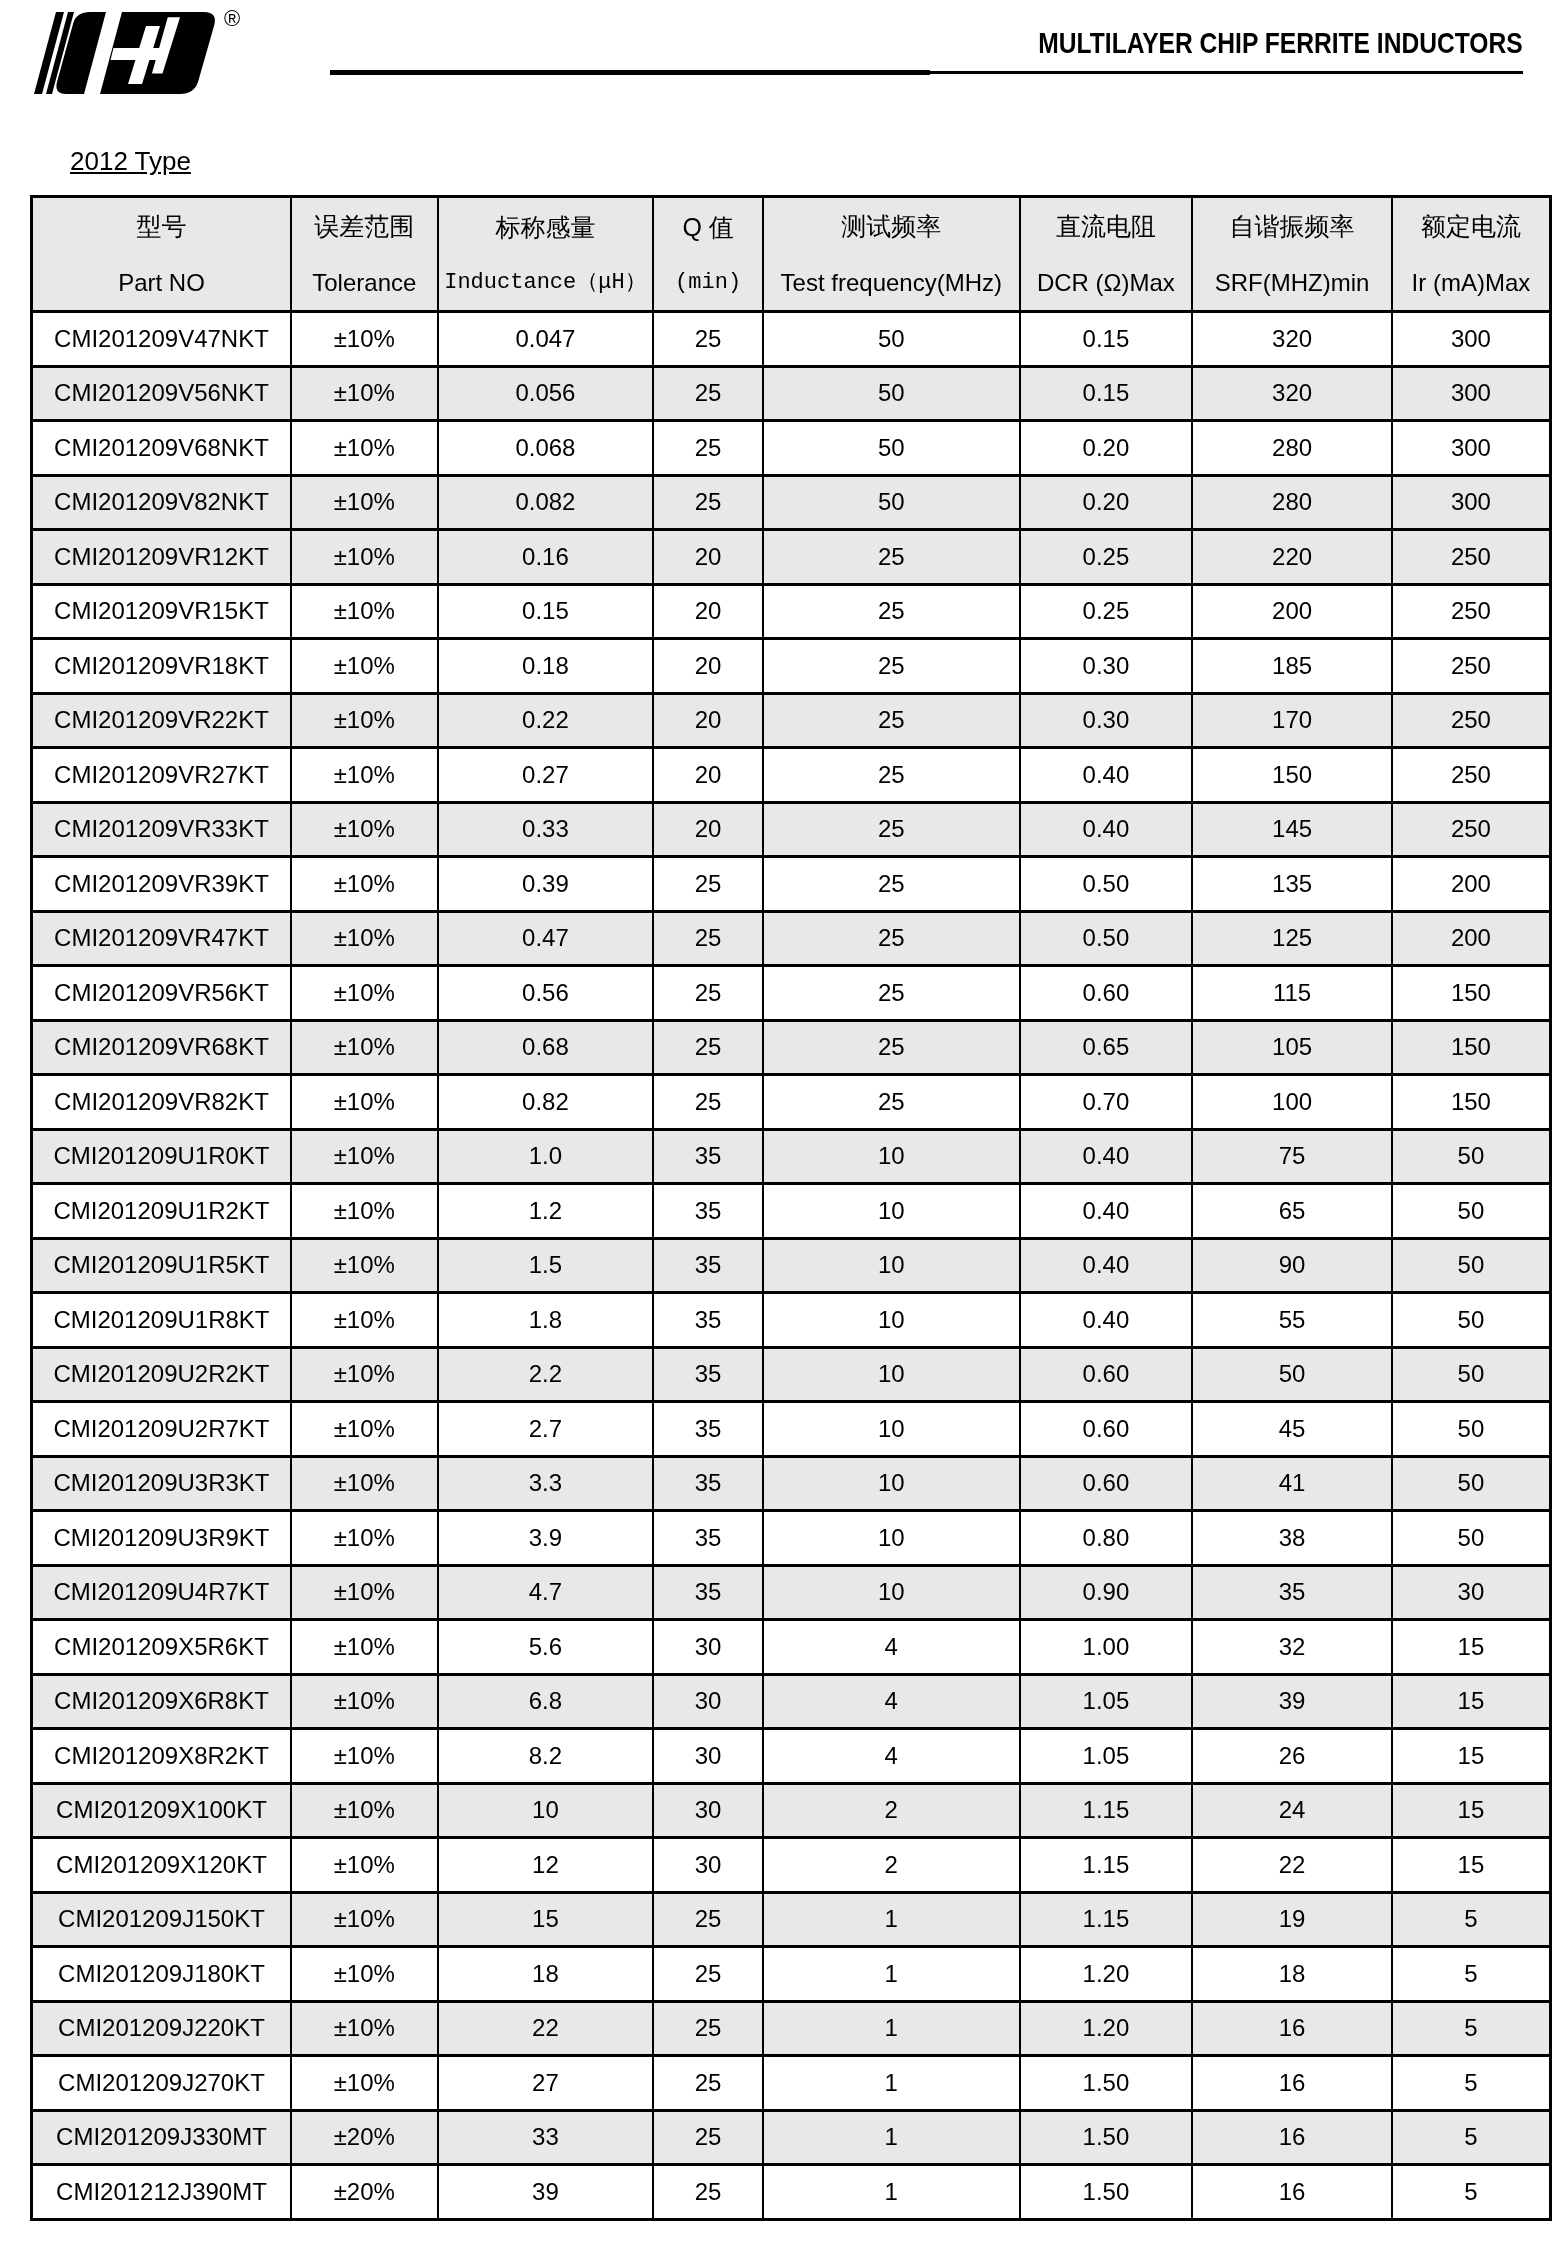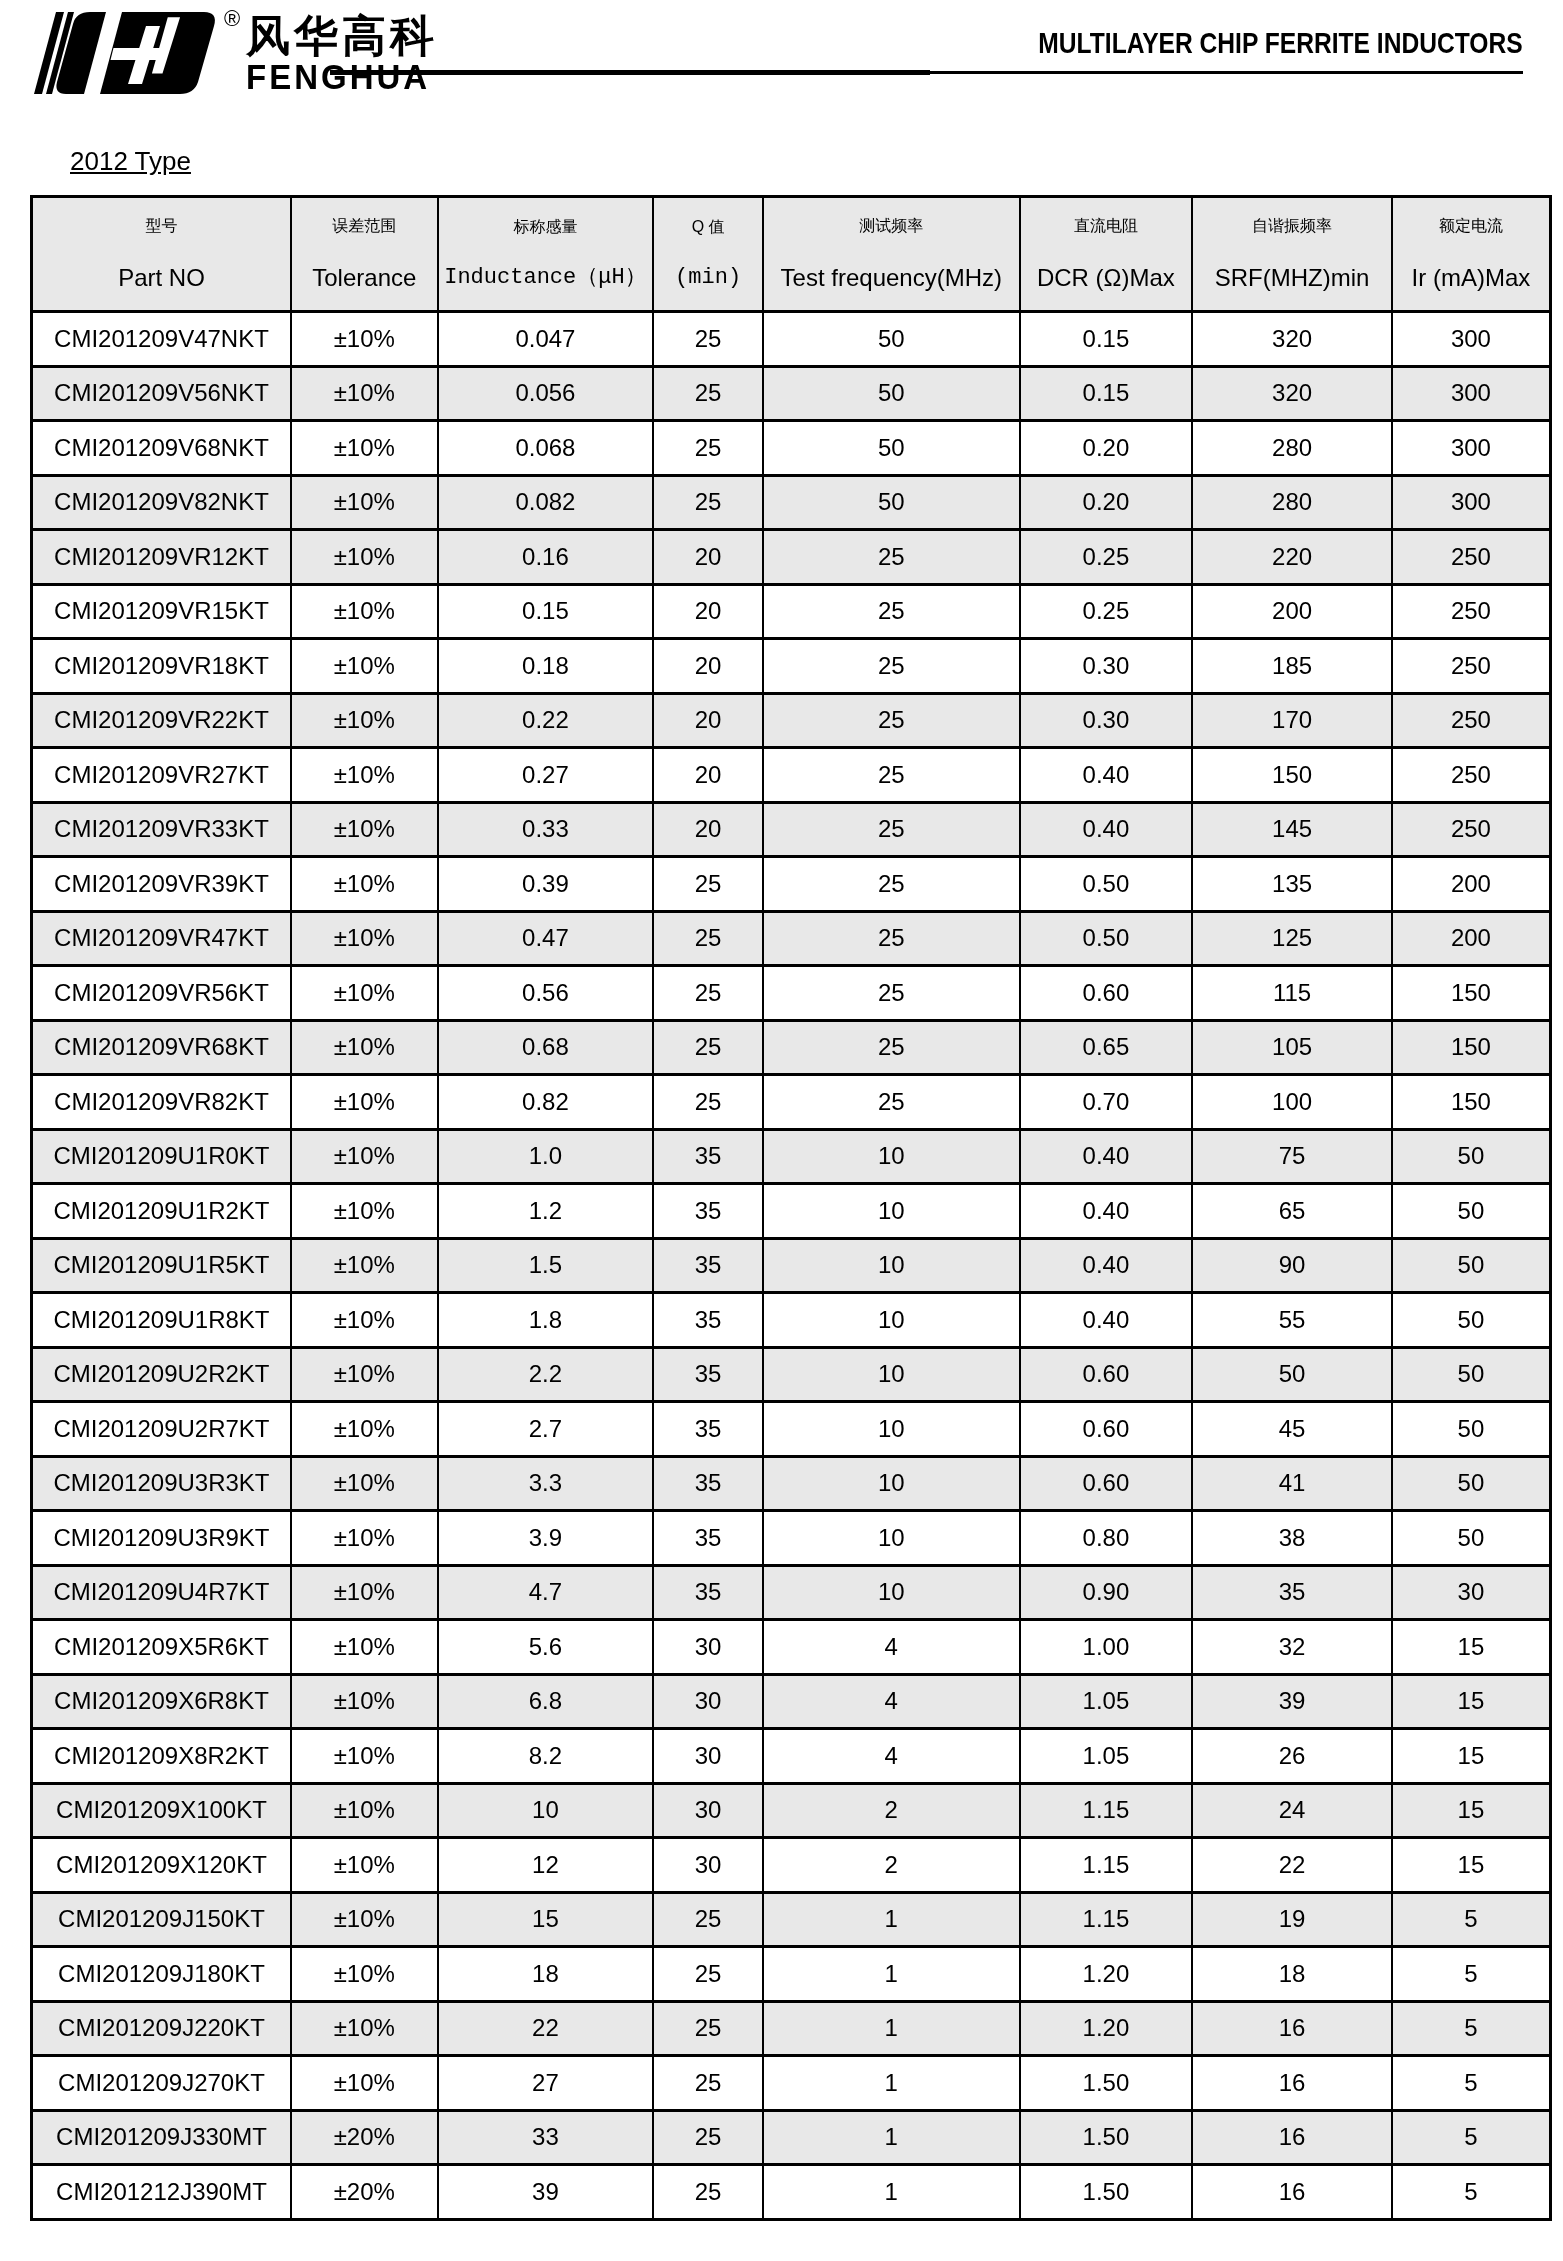--- a/index.html
+++ b/index.html
@@ -23,21 +23,21 @@
   .rule .seg1{position:absolute;left:0;top:0;width:600px;height:5px;background:#000;}
   .rule .seg2{position:absolute;left:600px;top:1px;width:593px;height:3px;background:#000;}
 
   
   .type-label{position:absolute;left:70px;top:146px;font-size:26px;text-decoration:underline;}
 
   
   table.spec{position:absolute;left:30px;top:195px;width:1522px;border-collapse:collapse;table-layout:fixed;border:3px solid var(--border);}
   .spec th,.spec td{border:2px solid var(--border);border-top-width:3px;border-bottom-width:3px;text-align:center;vertical-align:middle;overflow:hidden;white-space:nowrap;}
   .spec thead th{background:var(--shade);height:112px;font-weight:normal;padding:0;}
-  .spec thead .cn{font-size:16px;line-height:1;margin-bottom:12px;}
+  .spec thead .cn{font-size:25px;line-height:1;margin-bottom:12px;}
   .spec thead .en{font-size:24px;line-height:1;margin-top:32px;}
   .spec thead .en.mono{font-family:"Liberation Mono","DejaVu Sans Mono",monospace;font-size:22px;}
   .spec tbody td{height:49.5px;font-size:24px;background:#ffffff;}
   .spec tbody tr.shaded td{background:var(--shade);}
 </style>
 </head>
 <body>
 
 <div class="page">
 
@@ -49,24 +49,20 @@
         <polygon points="40,6 46,6 24,88 18,88" fill="#000"></polygon>
 
         <path d="M62,6 L176,6 Q190,6 186,20 L170,76 Q166,88 152,88 L38,88 Q26,88 29,76 L45,18 Q48,6 62,6 Z" fill="#000"></path>
 
         <polygon points="78,6 94,6 72,88 56,88" fill="#fff"></polygon>
         <polygon points="118,20 132,20 114,78 100,78" fill="#fff"></polygon>
         <rect x="96" y="42" width="48" height="12" transform="skewX(-14)" fill="#fff"></rect>
         <polygon points="152,6 166,6 146,70 134,70" fill="#fff" transform="translate(6,6) scale(0.88)"></polygon>
       </svg>
       <span class="brand-reg">®</span>
-    </div>
-    <div class="brand-text">
-      <div class="brand-cn">风华高科</div>
-      <div class="brand-en">FENGHUA</div>
     </div>
   </div>
 
   <div class="doc-title">MULTILAYER CHIP FERRITE INDUCTORS</div>
 
   <div class="rule">
     <div class="seg1"></div>
     <div class="seg2"></div>
   </div>
 

